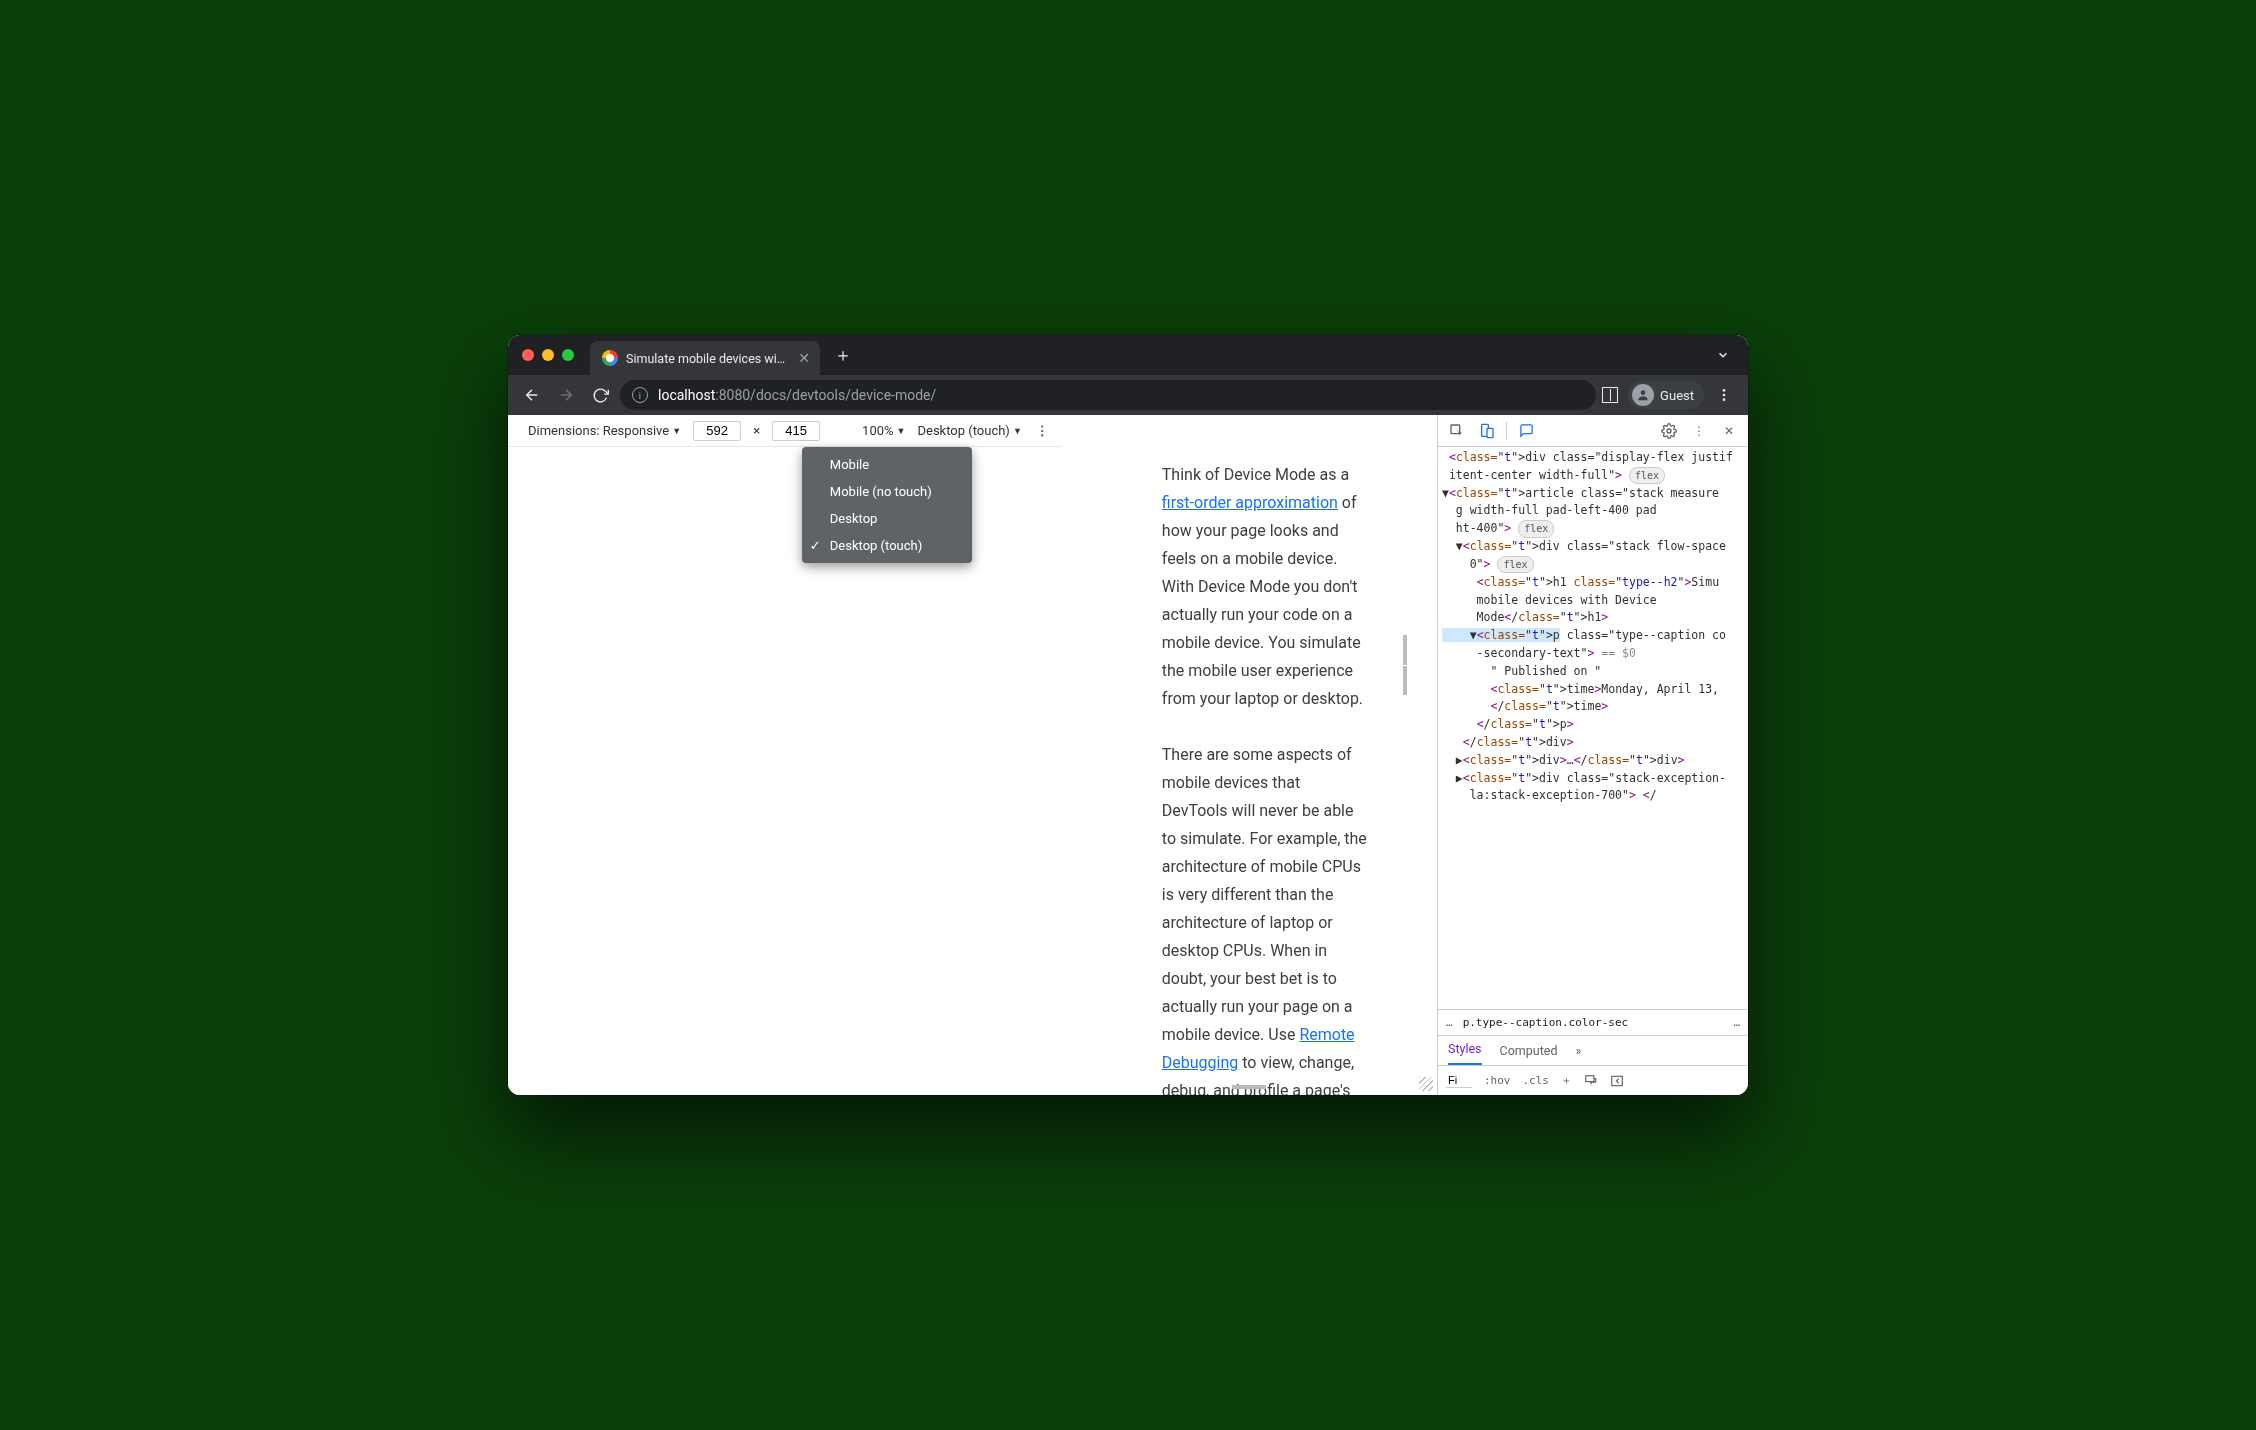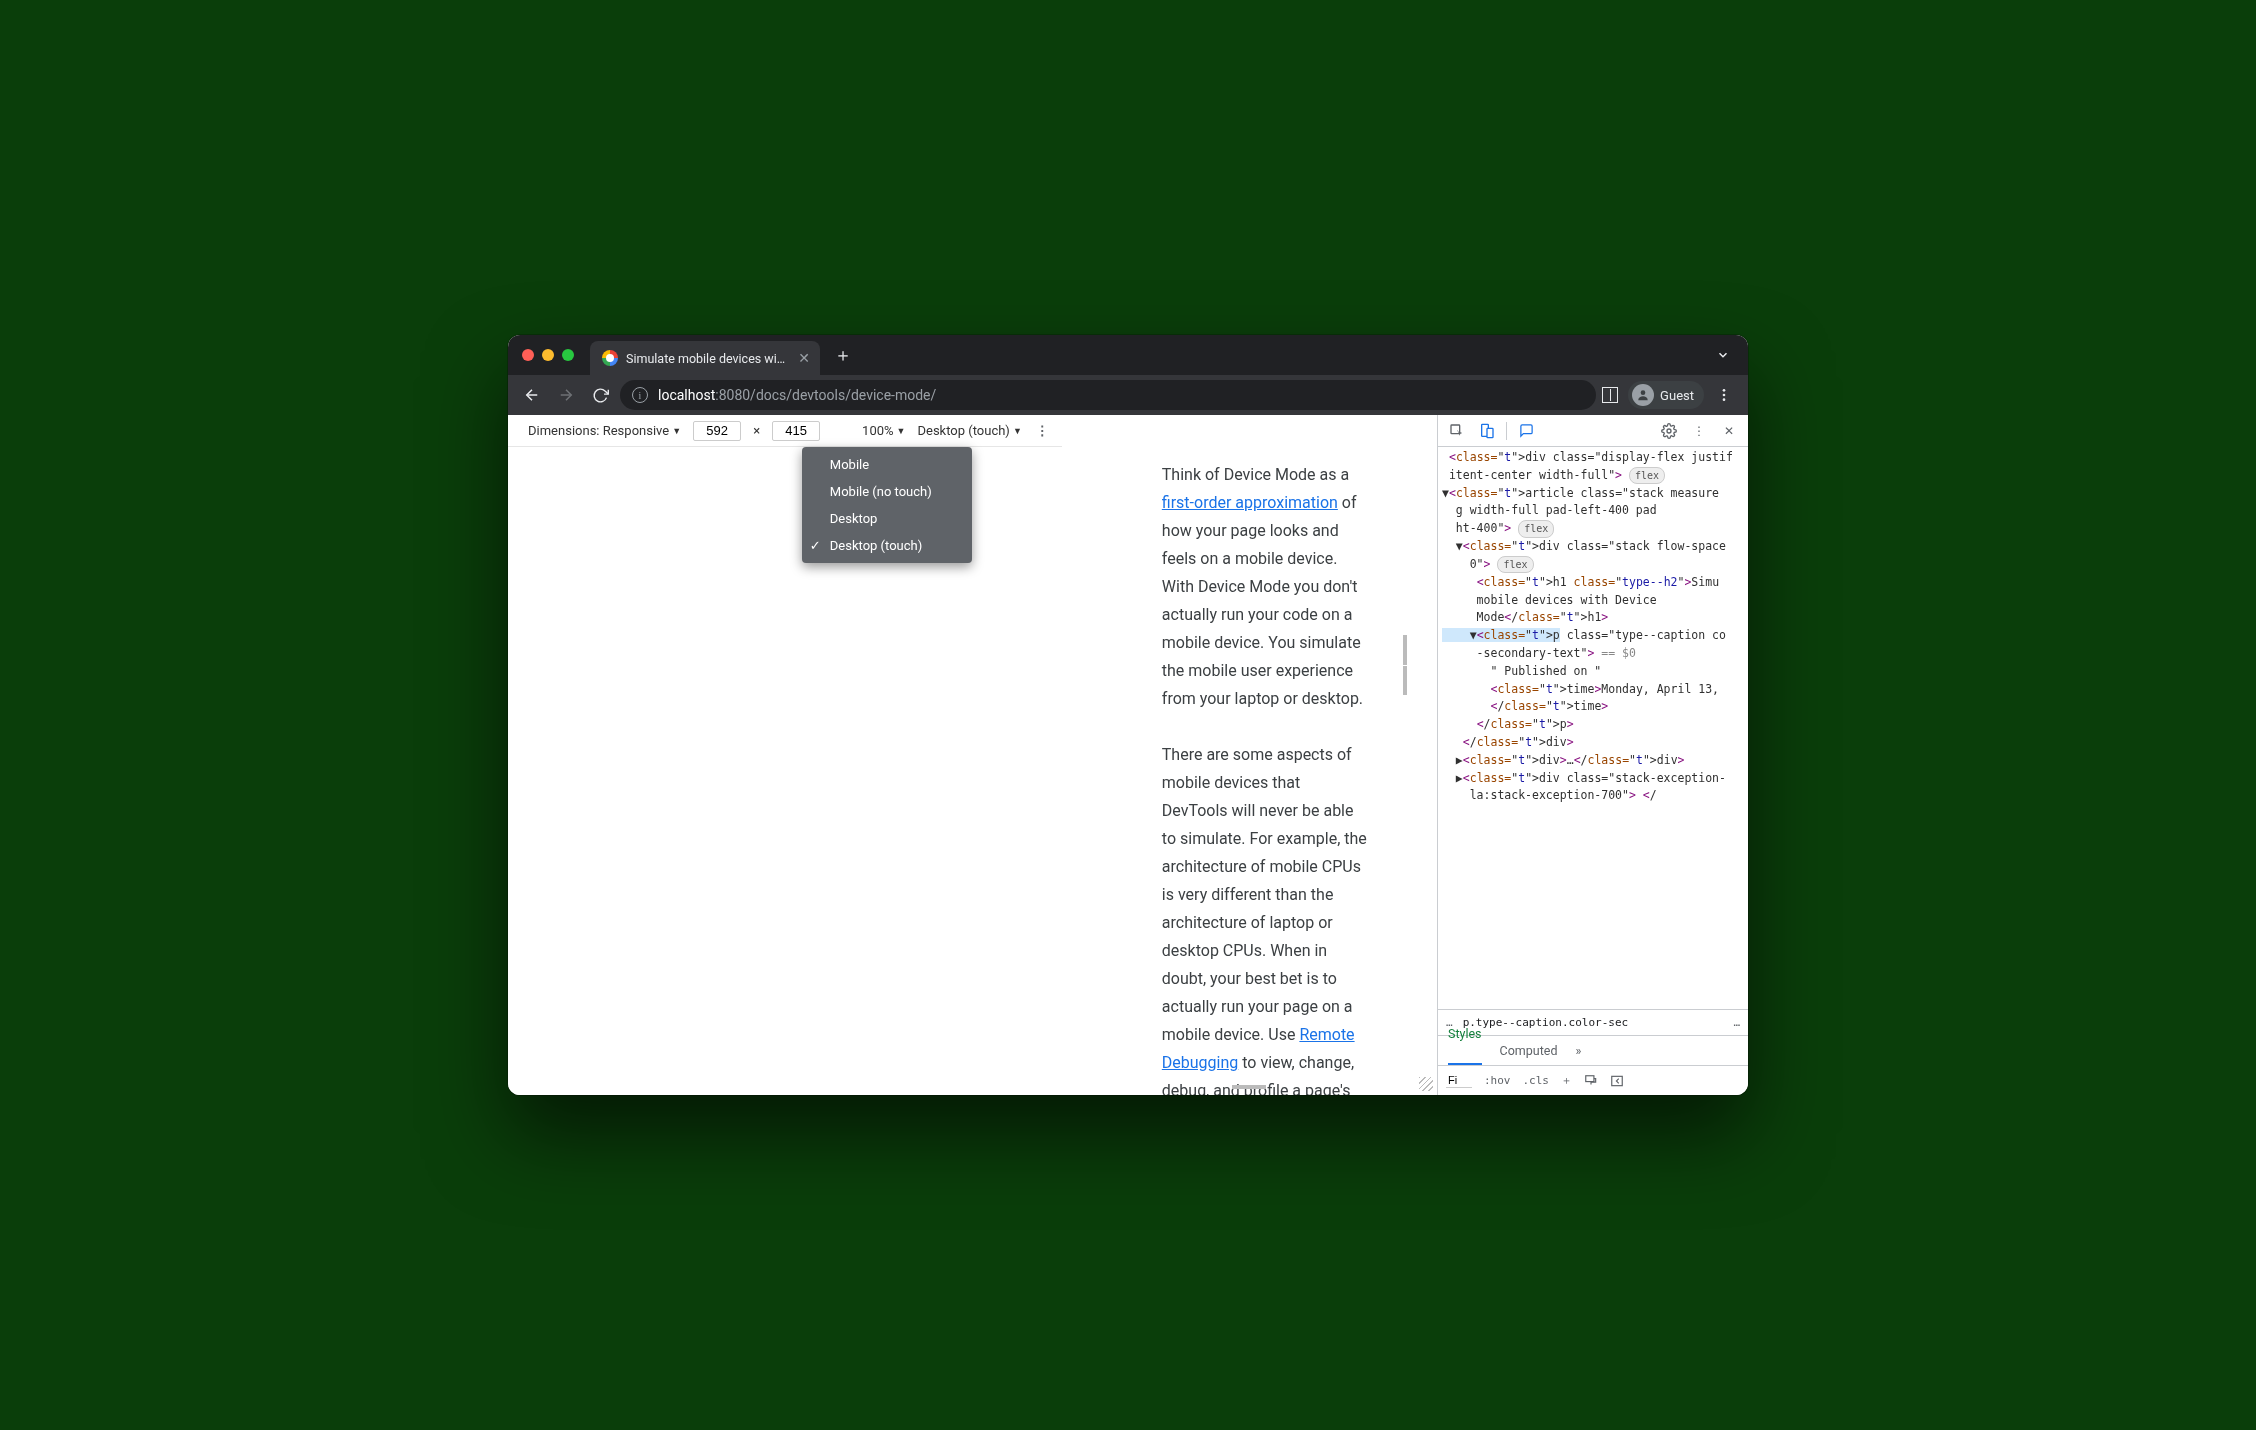--- a/index.html
+++ b/index.html
@@ -143,21 +143,21 @@
   .dom-tree{flex:1;overflow:hidden;font-family:Menlo,Consolas,monospace;font-size:11.5px;line-height:1.55;padding:2px 0 2px 4px;white-space:pre;color:#303030;}
   .dom-tree .t{color:var(--dom-tag);}
   .dom-tree .a{color:var(--dom-attr);}
   .dom-tree .s{color:var(--dom-str);}
   .dom-tree .m{color:#888;}
   .dom-tree .hl{background:#cfe8fc;}
   .badge{display:inline-block;background:#eee;border:1px solid #ccc;border-radius:8px;padding:0 5px;font-size:10px;color:#555;font-family:inherit;}
   .crumbbar{height:26px;border-top:1px solid var(--devtools-border);display:flex;align-items:center;padding:0 8px;gap:10px;font-family:Menlo,monospace;font-size:11px;color:#5f6368;}
   .crumbbar .sel{color:#202124;}
   .styles-tabs{height:30px;border-top:1px solid var(--devtools-border);display:flex;align-items:flex-end;padding:0 10px;gap:18px;font-size:12.5px;color:#5f6368;}
-  .styles-tabs .on{color:#15803d;border-bottom:2px solid var(--blue);padding-bottom:22px;}
+  .styles-tabs .on{color:#6d28d9;border-bottom:2px solid var(--blue);padding-bottom:7px;}
   .styles-tabs .off{padding-bottom:7px;}
   .styles-actions{height:30px;border-top:1px solid var(--devtools-border);display:flex;align-items:center;padding:0 8px;gap:12px;font-family:Menlo,monospace;font-size:11px;color:#5f6368;}
   .styles-actions input{width:26px;border:none;border-bottom:1px solid #ccc;font-size:11px;outline:none;}
   svg{display:block;}
 </style>
 </head>
 <body>
 
 <div class="window">
 

